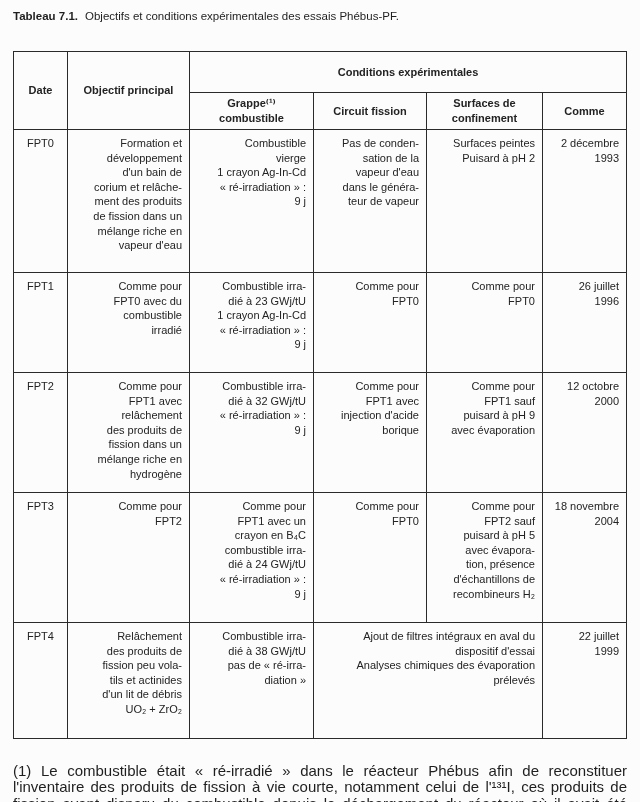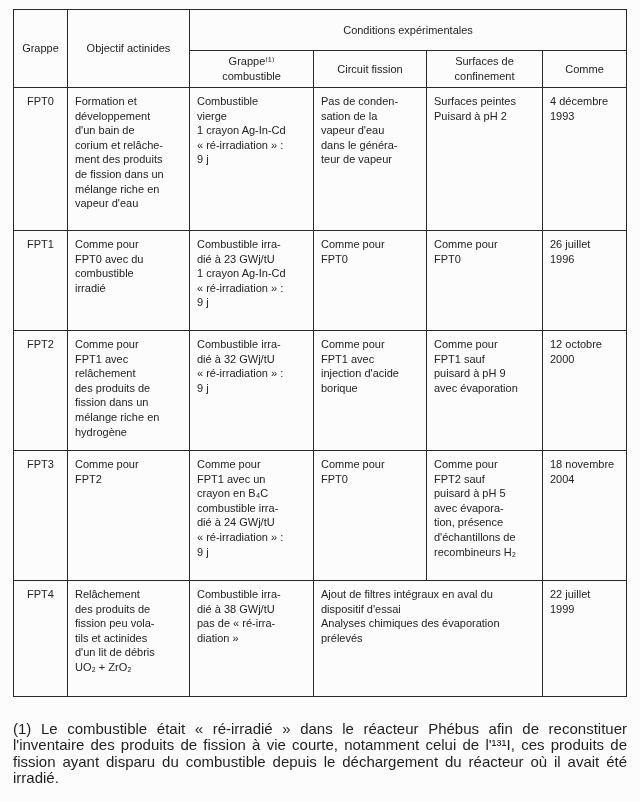--- a/index.html
+++ b/index.html
@@ -23,27 +23,27 @@
   table.exp-table {
     border-collapse: collapse;
     table-layout: fixed;
     width: 613px;
   }
   .exp-table th, .exp-table td {
     border: 1.6px solid #2a2a2a;
     font-size: 11px;
     line-height: 14.6px;
     vertical-align: top;
-    text-align: left;
+    text-align: right;
     padding: 6px 7px 5px 7px;
     white-space: pre-line;
     overflow: hidden;
   }
   .exp-table th {
-    font-weight: normal;
+    font-weight: bold;
     text-align: center;
     vertical-align: middle;
     padding: 3px 4px;
   }
   tr.hdr-row-1 { height: 41px; }
   tr.hdr-row-2 { height: 37px; }
   tr.row-0 { height: 143px; }
   tr.row-1 { height: 100px; }
   tr.row-2 { height: 120px; }
   tr.row-3 { height: 130px; }
@@ -57,34 +57,35 @@
     line-height: 16.3px;
     text-align: justify;
     color: #1f1f1f;
   }
 </style>
 </head>
 <body>
 
 <div class="page">
 
+  <p class="doc-title"><span class="t-label">Tableau 7.1.</span><span>Objectifs et conditions expérimentales des essais Phébus-PF.</span></p>
 
   <table class="exp-table">
     <colgroup>
       <col style="width:54px">
       <col style="width:122px">
       <col style="width:124px">
       <col style="width:113px">
       <col style="width:116px">
       <col style="width:84px">
     </colgroup>
     <thead>
       <tr class="hdr-row-1">
-        <th rowspan="2">Grappe</th>
-        <th rowspan="2">Objectif actinides</th>
+        <th rowspan="2">Date</th>
+        <th rowspan="2">Objectif principal</th>
         <th colspan="4">Conditions expérimentales</th>
       </tr>
       <tr class="hdr-row-2">
         <th>Grappe⁽¹⁾
 combustible</th>
         <th>Circuit fission</th>
         <th>Surfaces de
 confinement</th>
         <th>Comme</th>
       </tr>
@@ -105,21 +106,21 @@
 1 crayon Ag-In-Cd
 « ré-irradiation » :
 9 j</td>
         <td>Pas de conden-
 sation de la
 vapeur d'eau
 dans le généra-
 teur de vapeur</td>
         <td>Surfaces peintes
 Puisard à pH 2</td>
-        <td>4 décembre
+        <td>2 décembre
 1993</td>
       </tr>
       <tr class="row-1">
         <td class="essai-cell">FPT1</td>
         <td>Comme pour
 FPT0 avec du
 combustible
 irradié</td>
         <td>Combustible irra-
 dié à 23 GWj/tU

